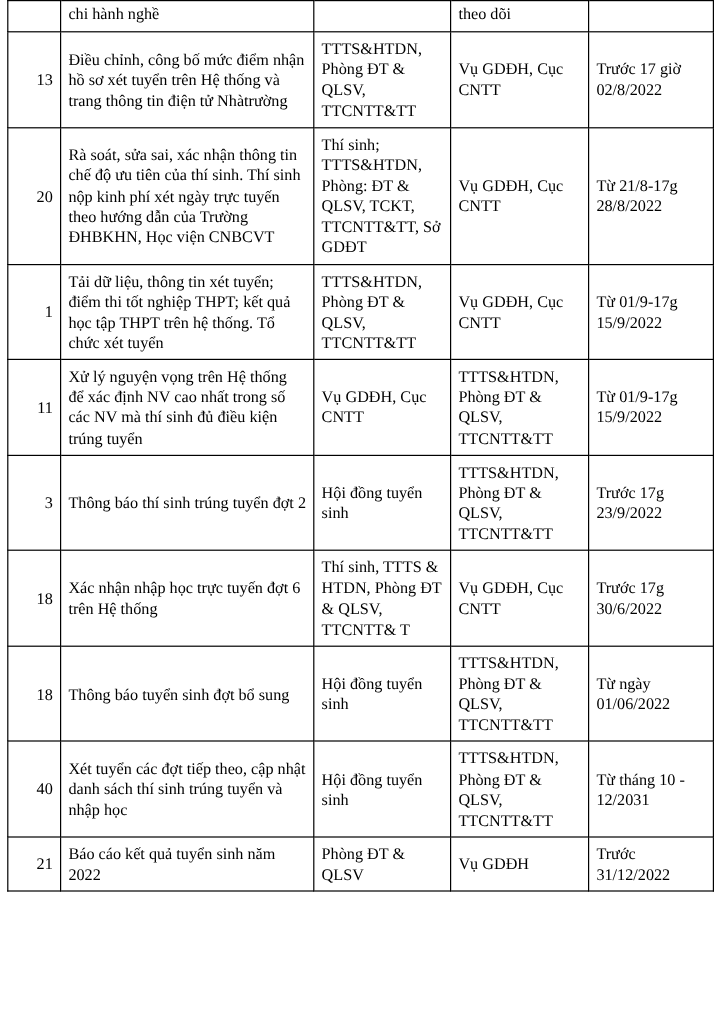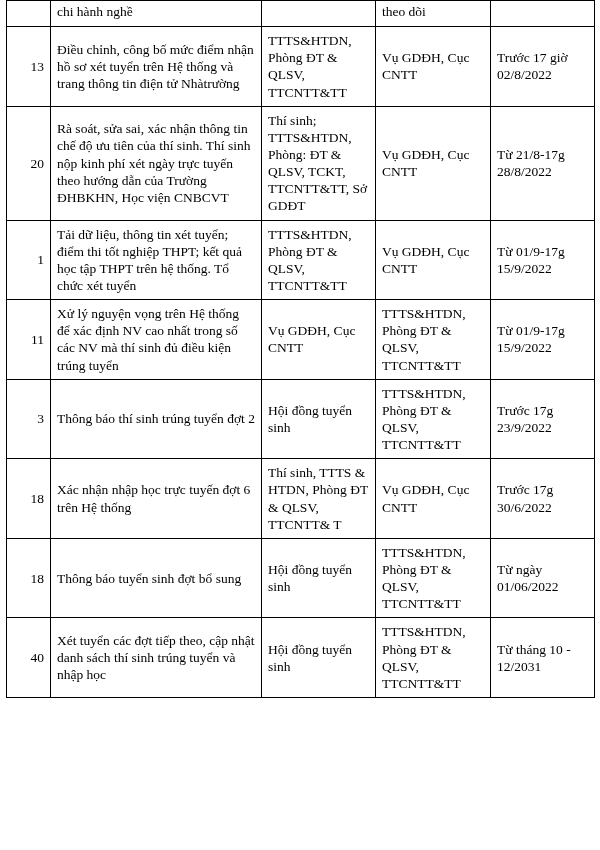--- a/index.html
+++ b/index.html
@@ -144,15 +144,22 @@
       </tr>
 
       <tr>
         <td class="num">40</td>
         <td class="task">Xét tuyển các đợt tiếp theo, cập nhật danh sách thí sinh trúng tuyển và nhập học</td>
         <td class="org">Hội đồng tuyển sinh</td>
         <td class="mon">TTTS&amp;HTDN, Phòng ĐT &amp; QLSV, TTCNTT&amp;TT</td>
         <td class="time">Từ tháng 10 - 12/2031</td>
       </tr>
 
+      <tr>
+        <td class="num">21</td>
+        <td class="task">Báo cáo kết quả tuyển sinh năm 2022</td>
+        <td class="org">Phòng ĐT &amp; QLSV</td>
+        <td class="mon">Vụ GDĐH</td>
+        <td class="time">Trước 31/12/2022</td>
+      </tr>
     </tbody>
   </table>
 </div>
 
 </body></html>

